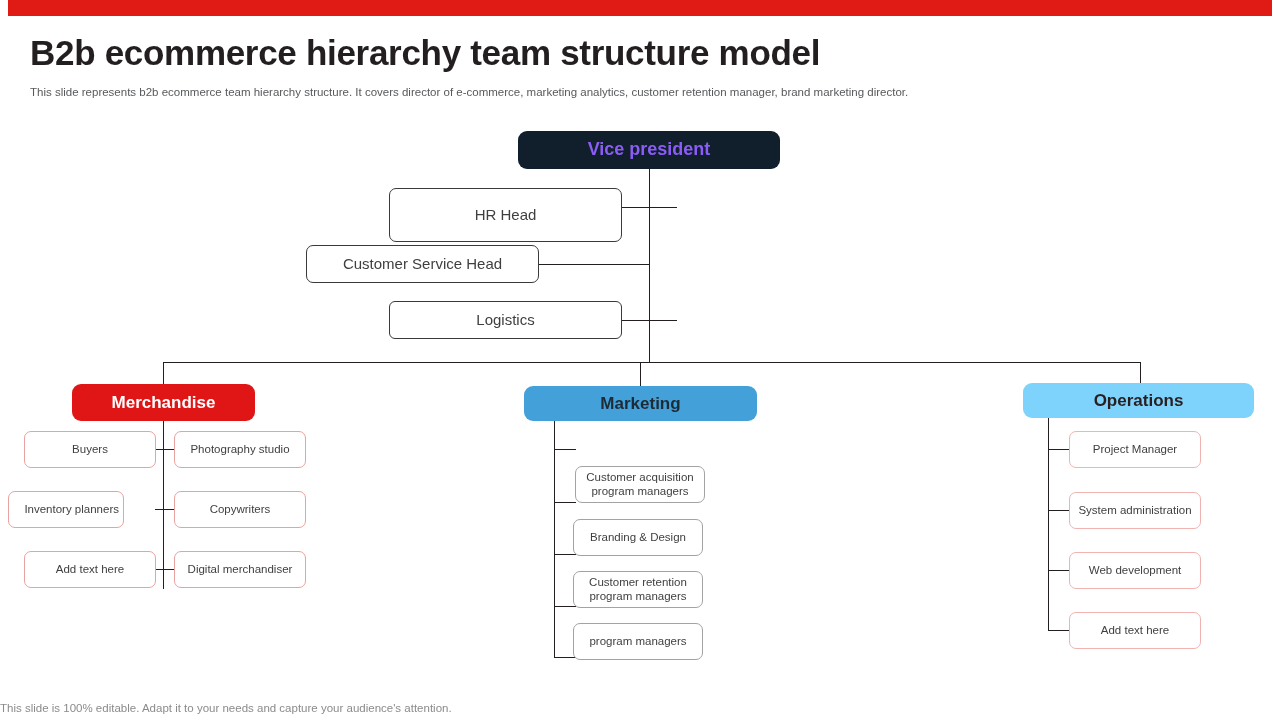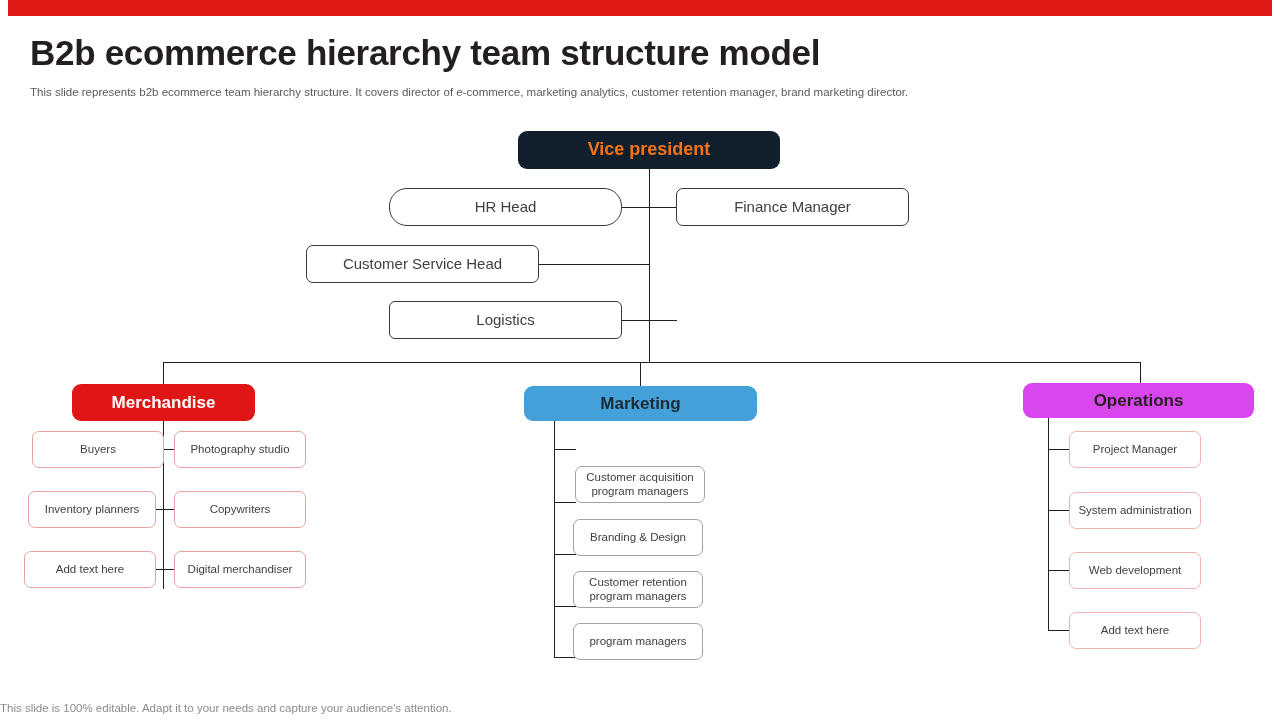--- a/index.html
+++ b/index.html
@@ -83,21 +83,21 @@
     justify-content: center;
     text-align: center;
     background: #ffffff;
     border-radius: 7px;
     line-height: 1.18;
   }
 
   .node.vp {
     background: #101f2b;
     border: none;
-    color: #f97316;
+    color: #8b5cf6;
     font-size: 18px;
     font-weight: bold;
     border-radius: 9px;
   }
 
   .node.exec {
     border: 1px solid #3a3a3a;
     color: #3f3f3f;
     font-size: 15px;
   }
@@ -107,21 +107,21 @@
     display: flex;
     align-items: center;
     justify-content: center;
     text-align: center;
     border-radius: 9px;
     font-size: 17px;
     font-weight: bold;
   }
   .dept-head.merchandise { background: #e01616; color: #ffffff; }
   .dept-head.marketing   { background: #43a0d8; color: #1d2b36; }
-  .dept-head.operations  { background: #d946ef; color: #2a1f20; }
+  .dept-head.operations  { background: #7dd3fc; color: #2a1f20; }
 
   .node.leaf {
     font-size: 11.5px;
     color: #3f3f3f;
     padding: 2px 4px;
   }
   .node.leaf.red  { border: 1px solid #e8a2a0; }
   .node.leaf.blue { border: 1px solid #a3a3a3; margin-top: 35px; }
   .node.leaf.coral{ border: 1px solid #f0b3b2; }
 </style>
@@ -147,27 +147,24 @@
 
   <div class="ln h" style="left:163px; top:362px; width:978px;"></div>
   <div class="ln v" style="left:163px; top:362px; height:22px;"></div>
   <div class="ln v" style="left:640px; top:362px; height:24px;"></div>
   <div class="ln v" style="left:1140px; top:362px; height:21px;"></div>
 
   <div class="node vp" style="left:518px; top:131px; width:262px; height:38px;">
     <span>Vice president</span>
   </div>
 
-  <div class="node exec" style="left:389px; top:188px; width:233px; height:38px;border-radius:18px;">
+  <div class="node exec" style="left:389px; top:188px; width:233px; height:54px;">
     <span>HR Head</span>
   </div>
 
-  <div class="node exec" style="left:676px; top:188px; width:233px; height:38px;">
-    <span>Finance Manager</span>
-  </div>
 
   <div class="node exec" style="left:306px; top:245px; width:233px; height:38px;">
     <span>Customer Service Head</span>
   </div>
 
   <div class="node exec" style="left:389px; top:301px; width:233px; height:38px;border-radius:6px;">
     <span>Logistics</span>
   </div>
 
 
@@ -179,28 +176,28 @@
 
   <div class="ln-dept h" style="left:155px; top:449px; width:9px;"></div>
   <div class="ln-dept h" style="left:163px; top:449px; width:12px;"></div>
 
   <div class="ln-dept h" style="left:155px; top:509px; width:9px;"></div>
   <div class="ln-dept h" style="left:163px; top:509px; width:12px;"></div>
 
   <div class="ln-dept h" style="left:155px; top:569px; width:9px;"></div>
   <div class="ln-dept h" style="left:163px; top:569px; width:12px;"></div>
 
-  <div class="node leaf red" style="left:32px; top:431px; width:132px; height:37px;">
+  <div class="node leaf red" style="left:24px; top:431px; width:132px; height:37px;">
     <span>Buyers</span>
   </div>
   <div class="node leaf red" style="left:174px; top:431px; width:132px; height:37px;align-items:center;">
     <span>Photography studio</span>
   </div>
 
-  <div class="node leaf red" style="left:28px; top:491px; width:128px; height:37px;">
+  <div class="node leaf red" style="left:8px; top:491px; width:116px; height:37px;justify-content:flex-end;">
     <span>Inventory planners</span>
   </div>
   <div class="node leaf red" style="left:174px; top:491px; width:132px; height:37px;">
     <span>Copywriters</span>
   </div>
 
   <div class="node leaf red" style="left:24px; top:551px; width:132px; height:37px;">
     <span>Add text here</span>
   </div>
   <div class="node leaf red" style="left:174px; top:551px; width:132px; height:37px;">

